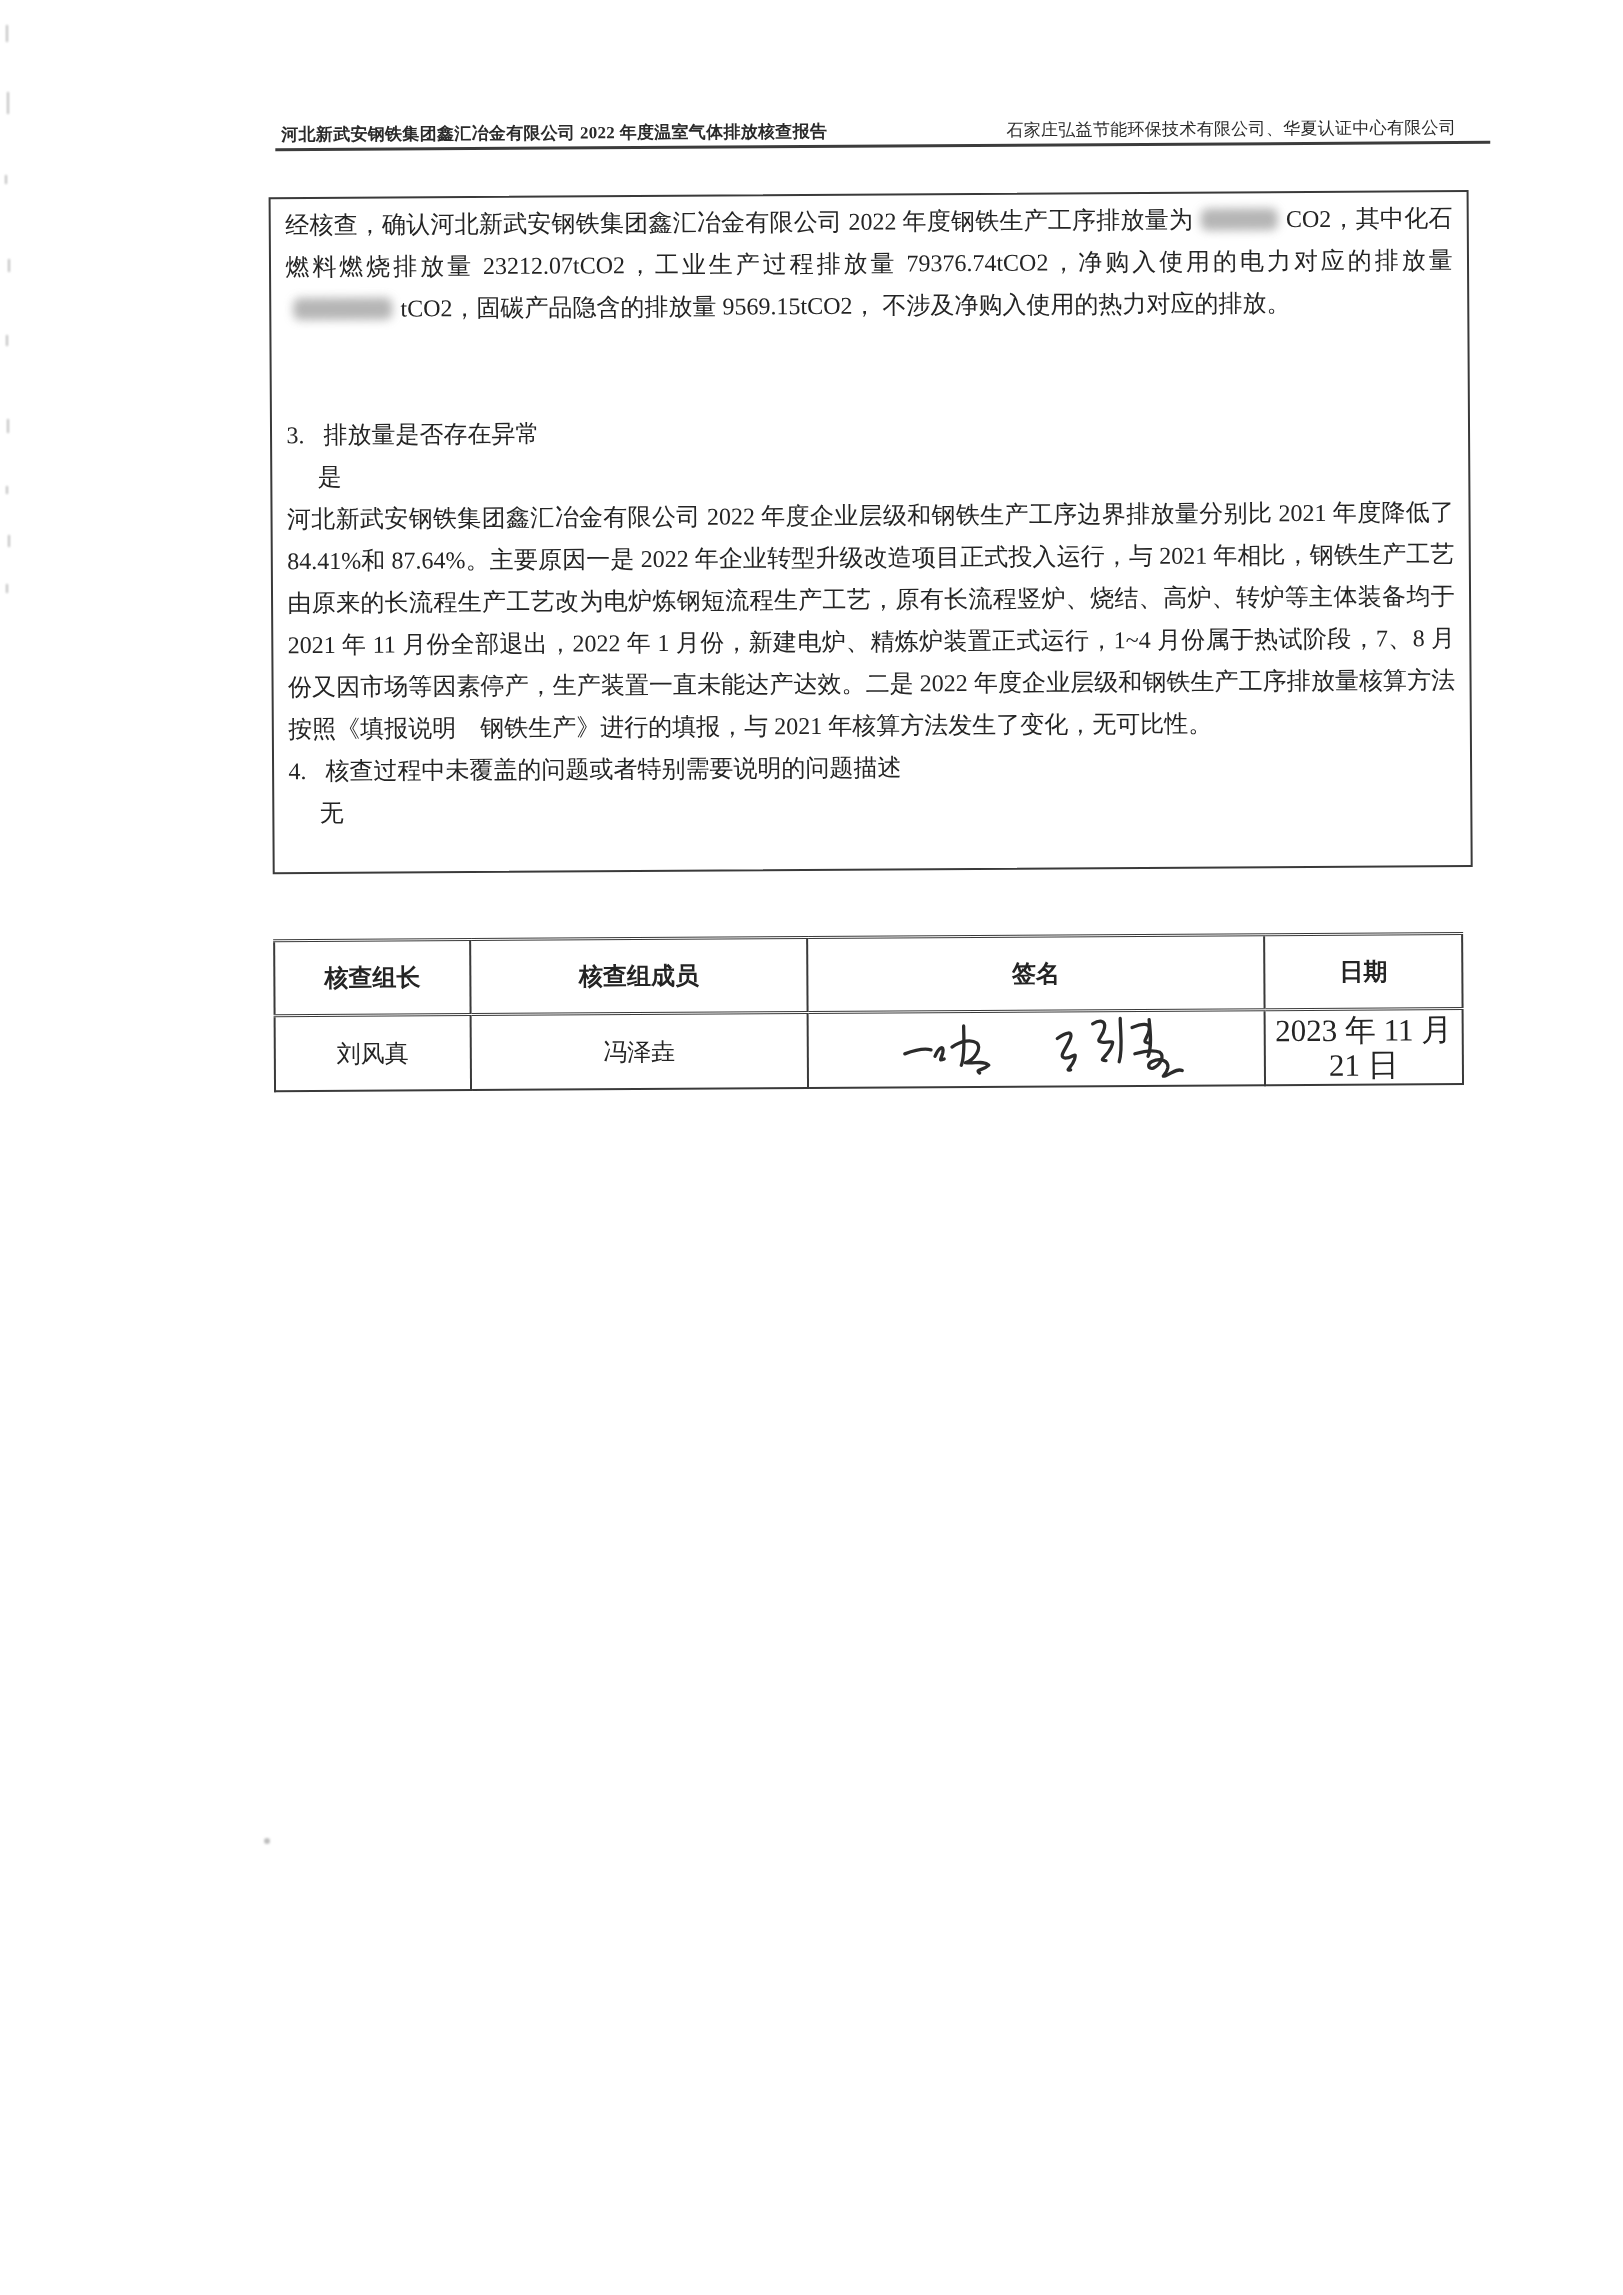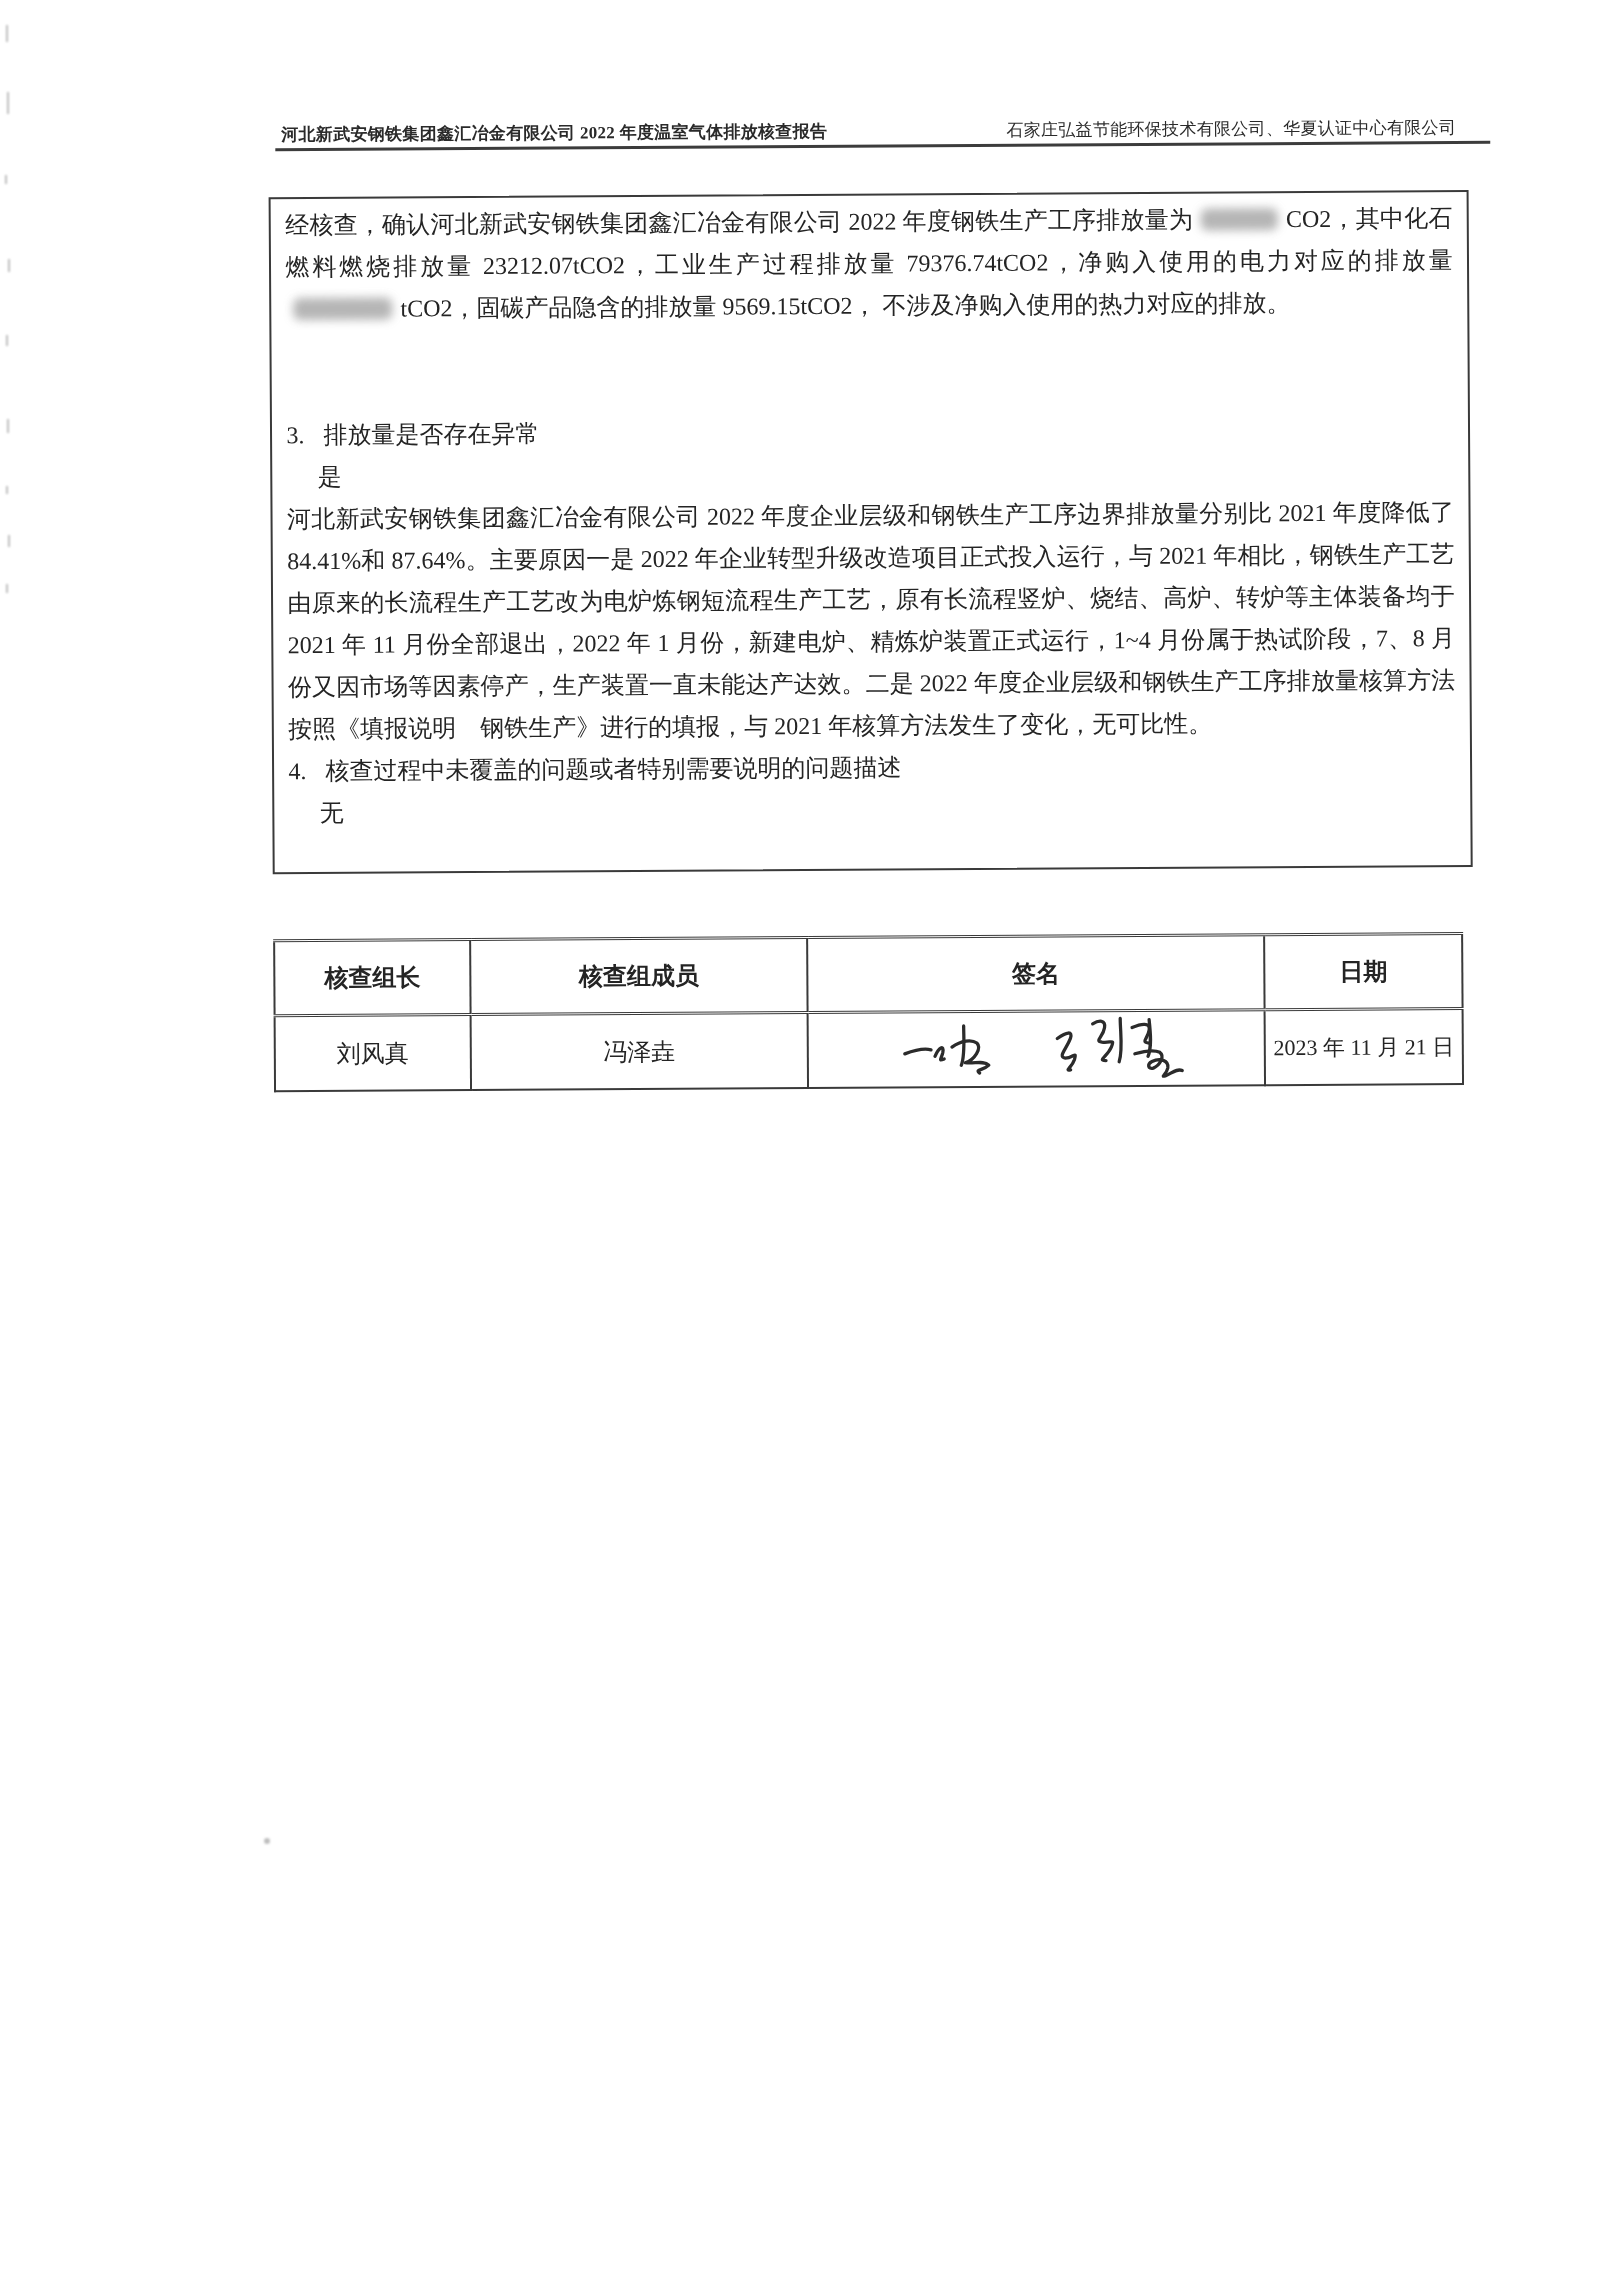--- a/index.html
+++ b/index.html
@@ -86,21 +86,21 @@
   .signoff tbody td { height: 73px; }
   .col-leader { width: 196px; }
   .col-member { width: 337px; }
   .col-sign   { width: 457px; }
   .col-date   { width: 198px; }
   .sign-cell { position: relative; }
   .sig-svg { position: absolute; }
   .sig-1 { left: 92px; top: 9.2px; }
   .sig-2 { left: 242px; top: 1.3px; }
   .sig-stroke { fill: none; stroke: #2b2b2b; stroke-width: 5; stroke-linecap: round; stroke-linejoin: round; }
-  .date-cell { font-size: 22px; line-height: 35px; padding: 0 18.3px; margin-top: 44px; }
+  .date-cell { font-size: 31px; line-height: 35px; padding: 0 18.3px; margin-top: 44px; }
 
   
   .speck {
     position: absolute;
     background: #8a8a8a;
     filter: blur(1px);
     opacity: 0.55;
   }
 </style>
 </head>

